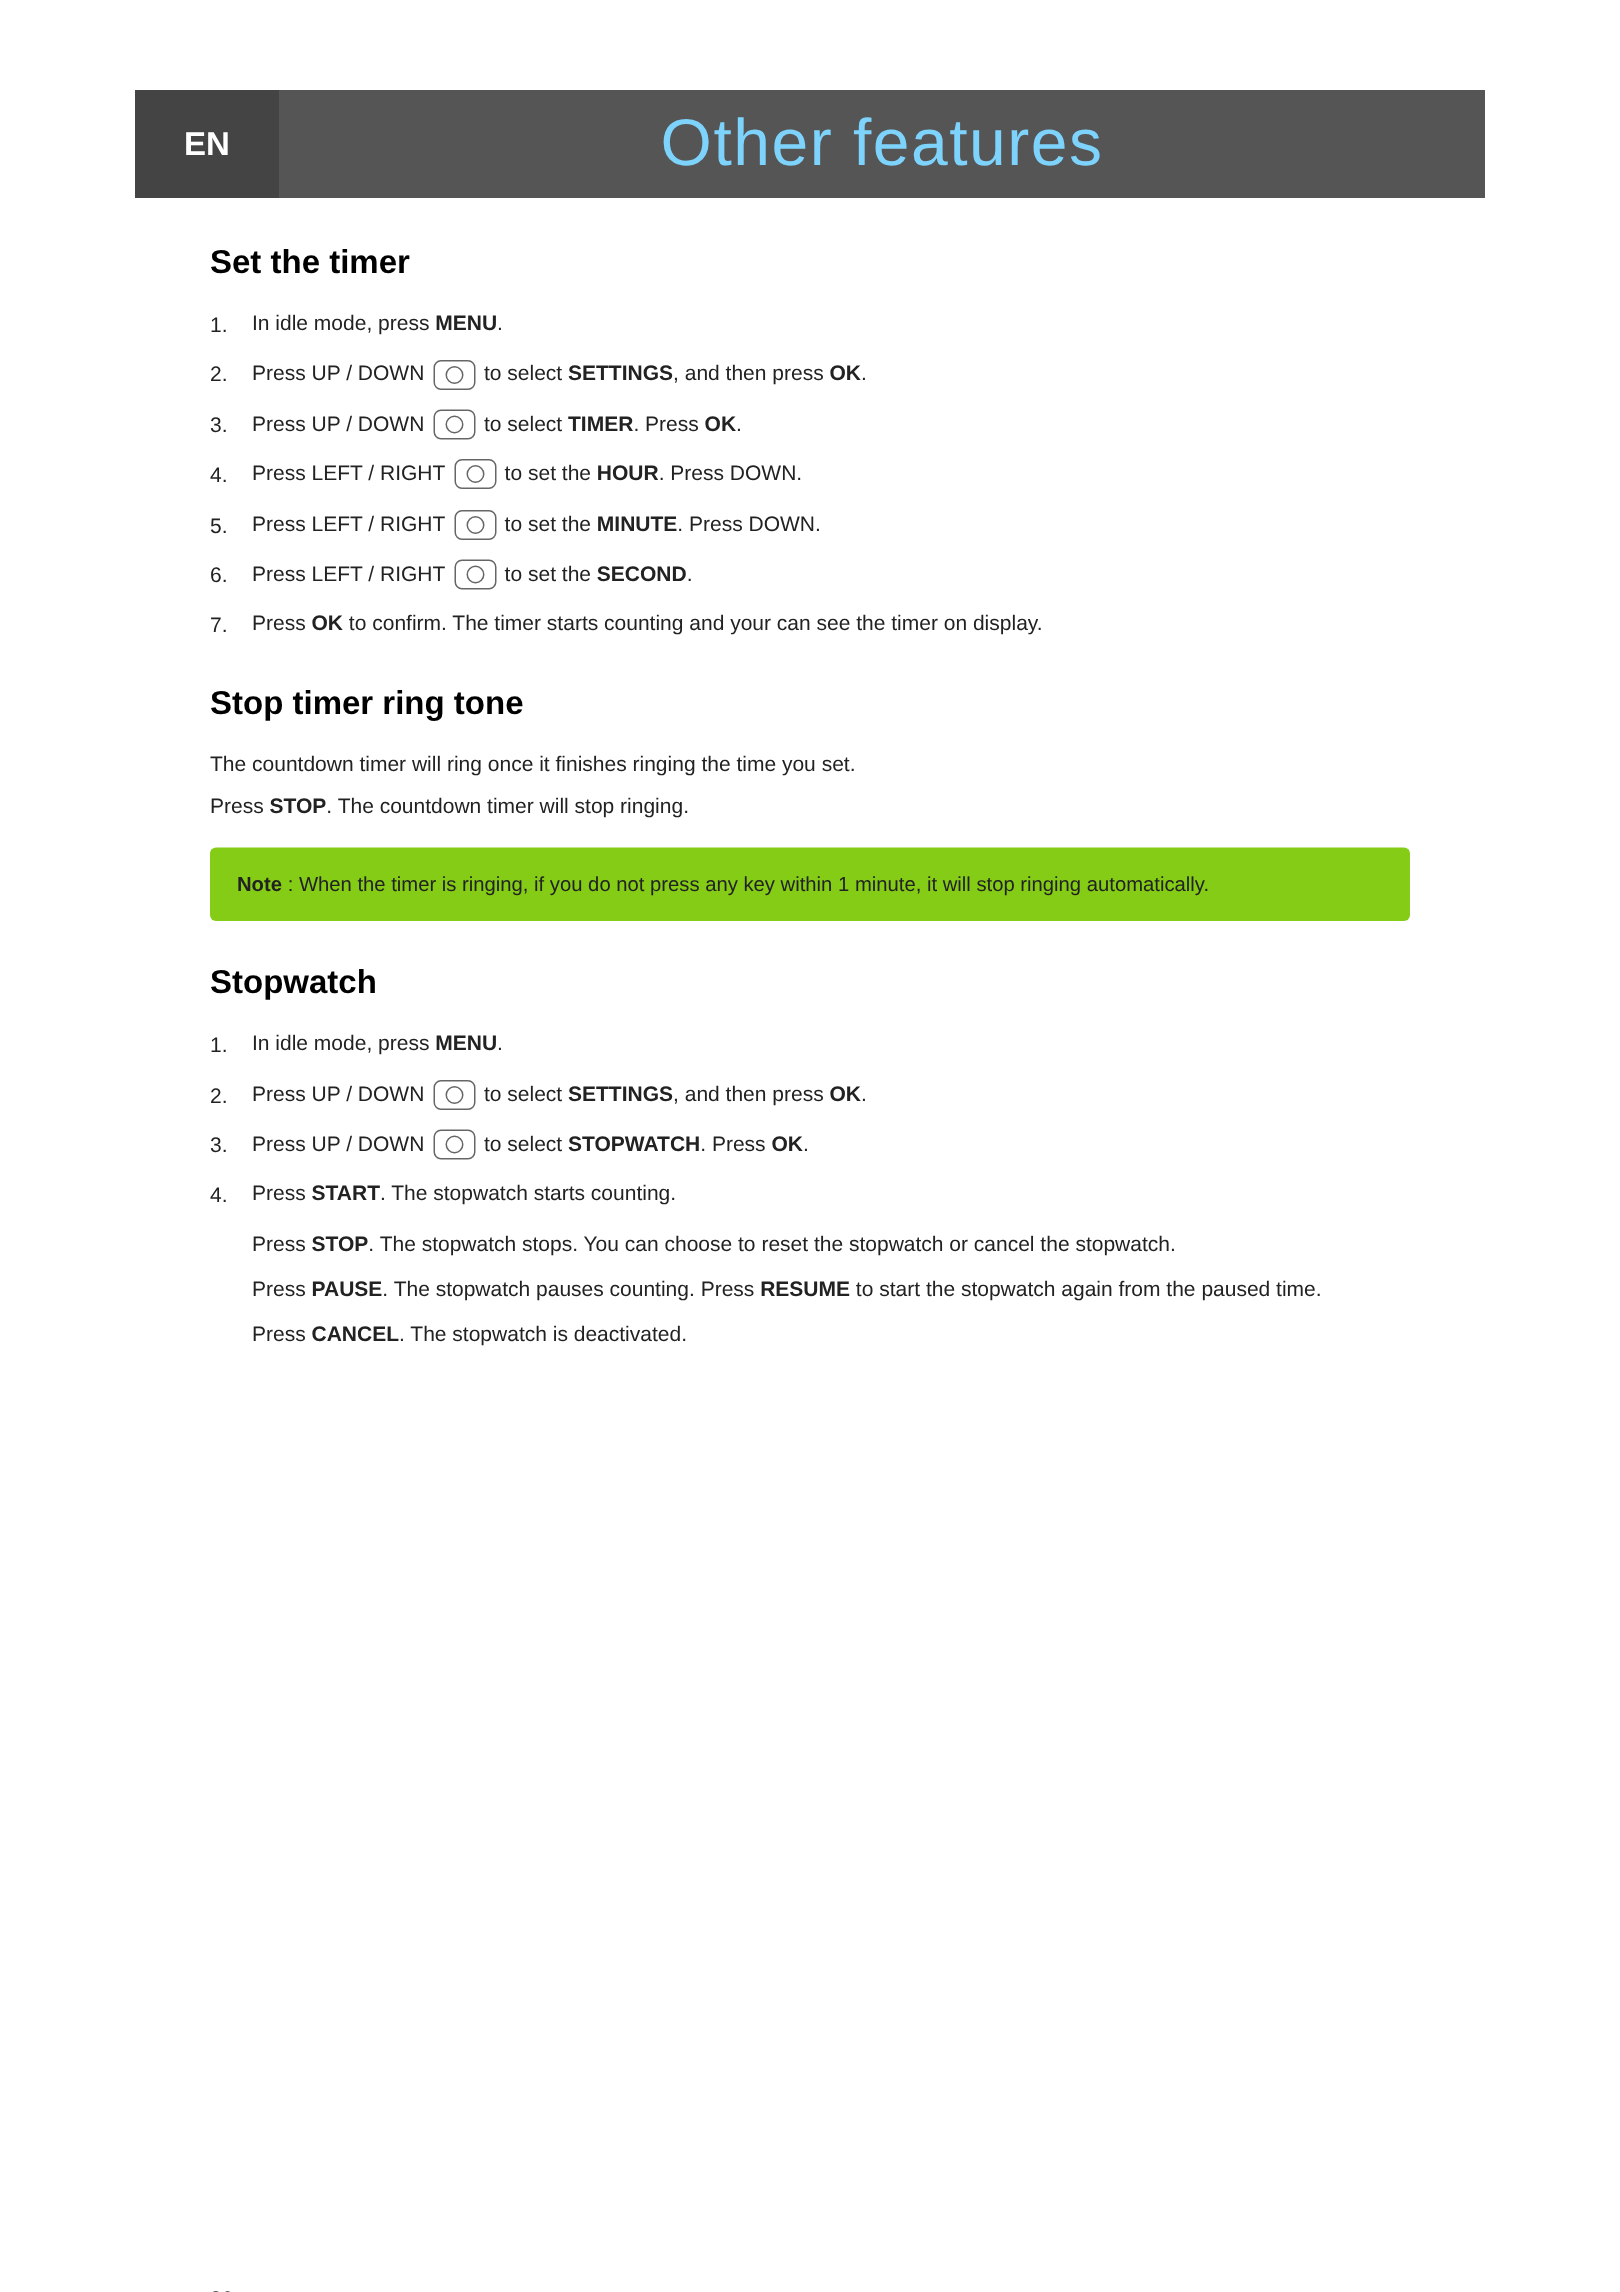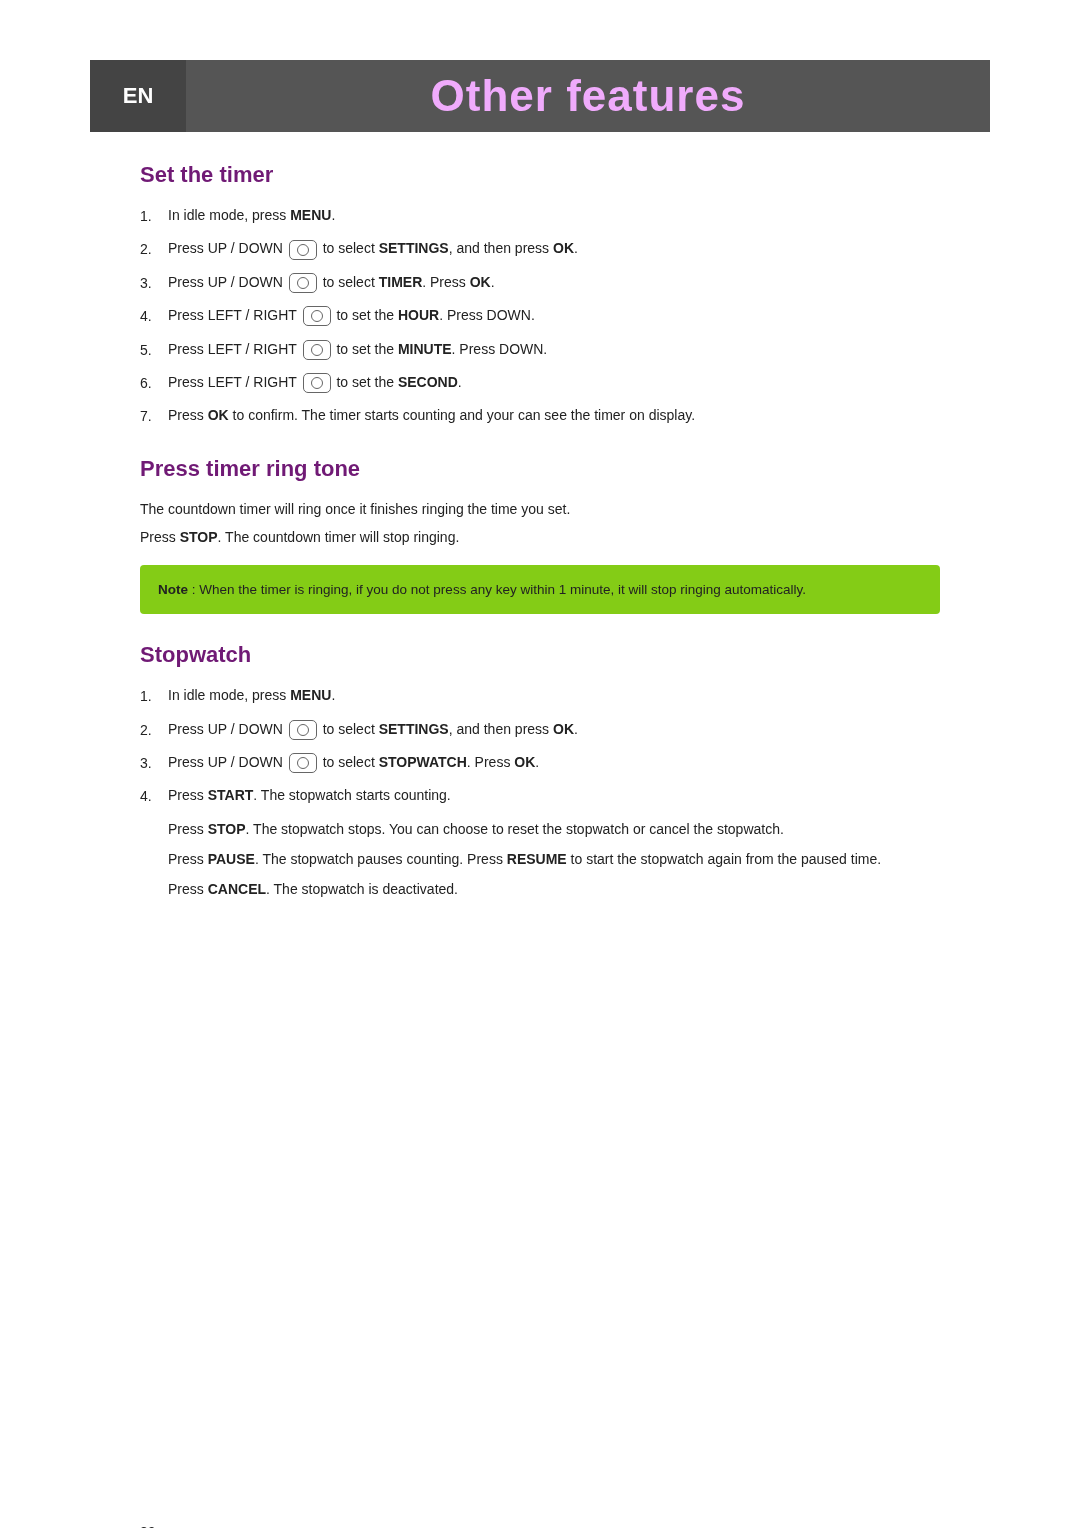--- a/index.html
+++ b/index.html
@@ -43,38 +43,38 @@
     .header-title-box {
       background: #555;
       flex: 1;
       display: flex;
       align-items: center;
       justify-content: center;
       padding: 10px 30px;
     }
 
     .header-title-box h1 {
-      color: #f0abfc;
+      color: #7dd3fc;
       font-size: 44px;
-      font-weight: bold;
+      font-weight: normal;
       letter-spacing: 1px;
     }
 
     
     .content {
       margin: 30px 140px 0 140px;
     }
 
     
     .section-heading {
       font-size: 22px;
       font-weight: bold;
       margin-bottom: 16px;
       margin-top: 28px;
-      color: #701a75;
+      color: #000000;
     }
 
     
     .steps-list {
       list-style: none;
       padding: 0;
       margin: 0 0 10px 0;
     }
 
     .steps-list li {
@@ -220,21 +220,21 @@
 
       <li>
         <span class="step-num">7.</span>
         <span class="step-content">
           Press <b>OK</b> to confirm. The timer starts counting and your can see the timer on display.
         </span>
       </li>
 
     </ol>
 
-    <h2 class="section-heading">Press timer ring tone</h2>
+    <h2 class="section-heading">Stop timer ring tone</h2>
 
     <p class="para">The countdown timer will ring once it finishes ringing the time you set.</p>
     <p class="para">
       Press <b>STOP</b>. The countdown timer will stop ringing.
     </p>
 
     <div class="note-box">
       <span><b>Note</b> : When the timer is ringing, if you do not press any key within 1 minute, it will stop ringing automatically.</span>
     </div>
 

